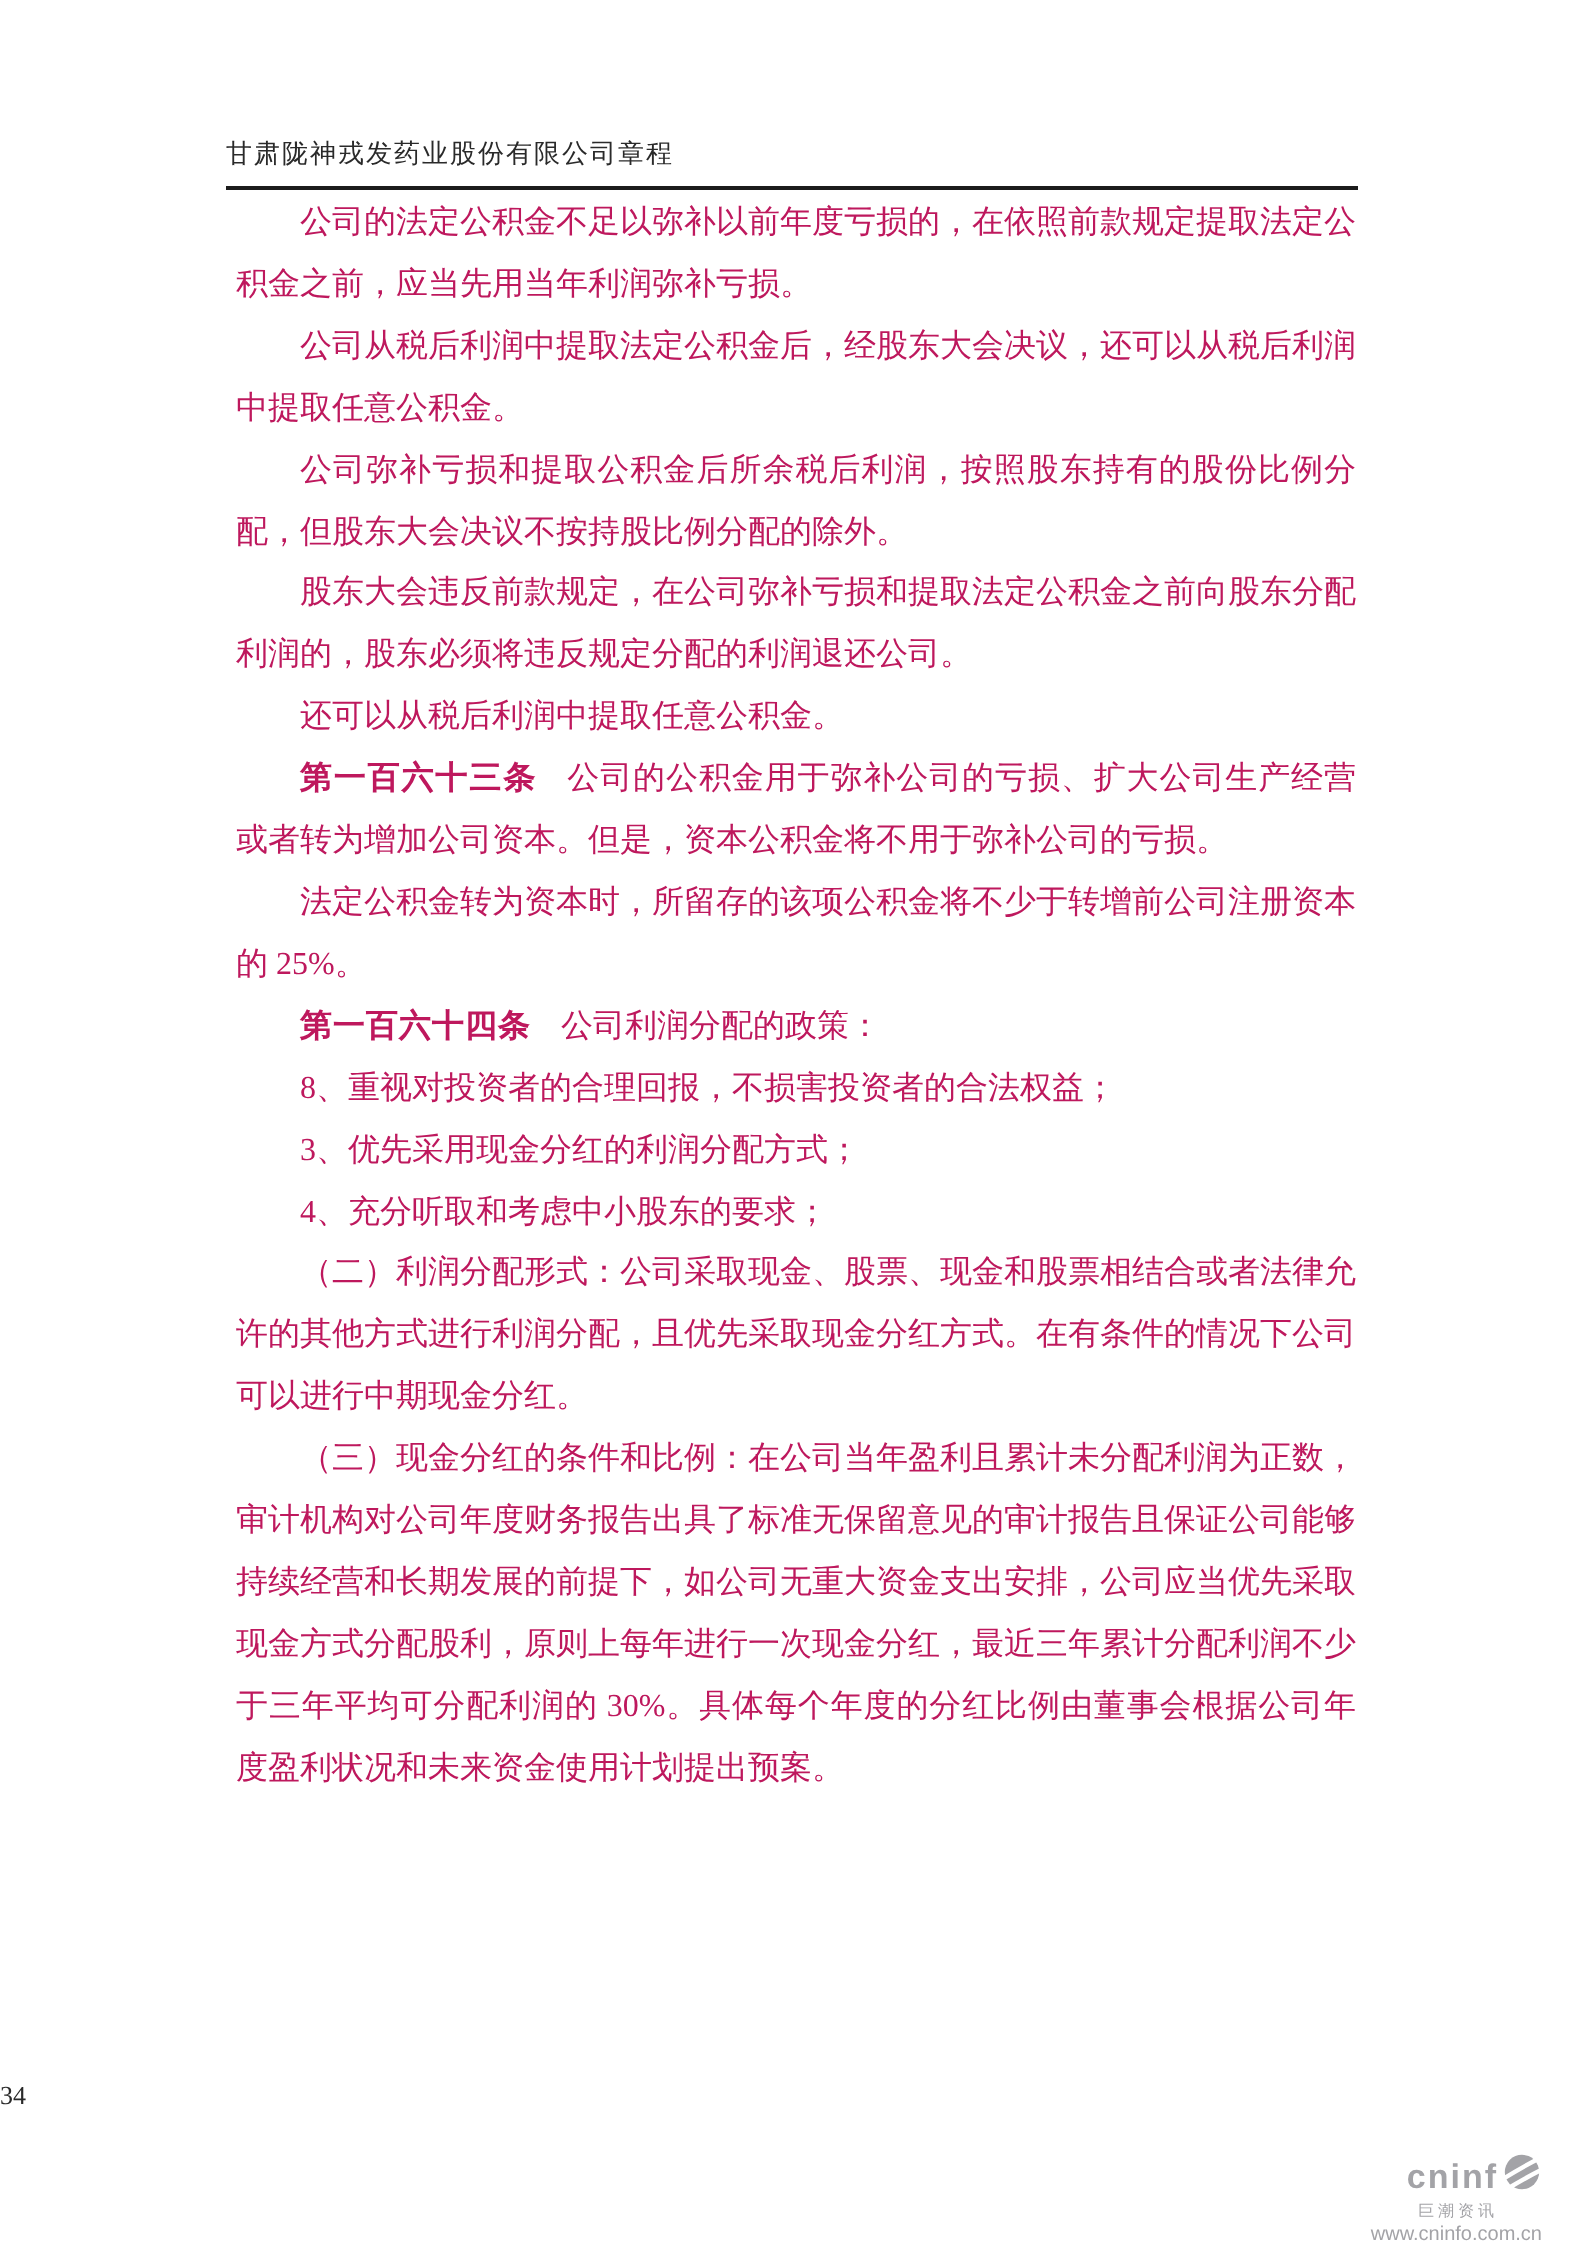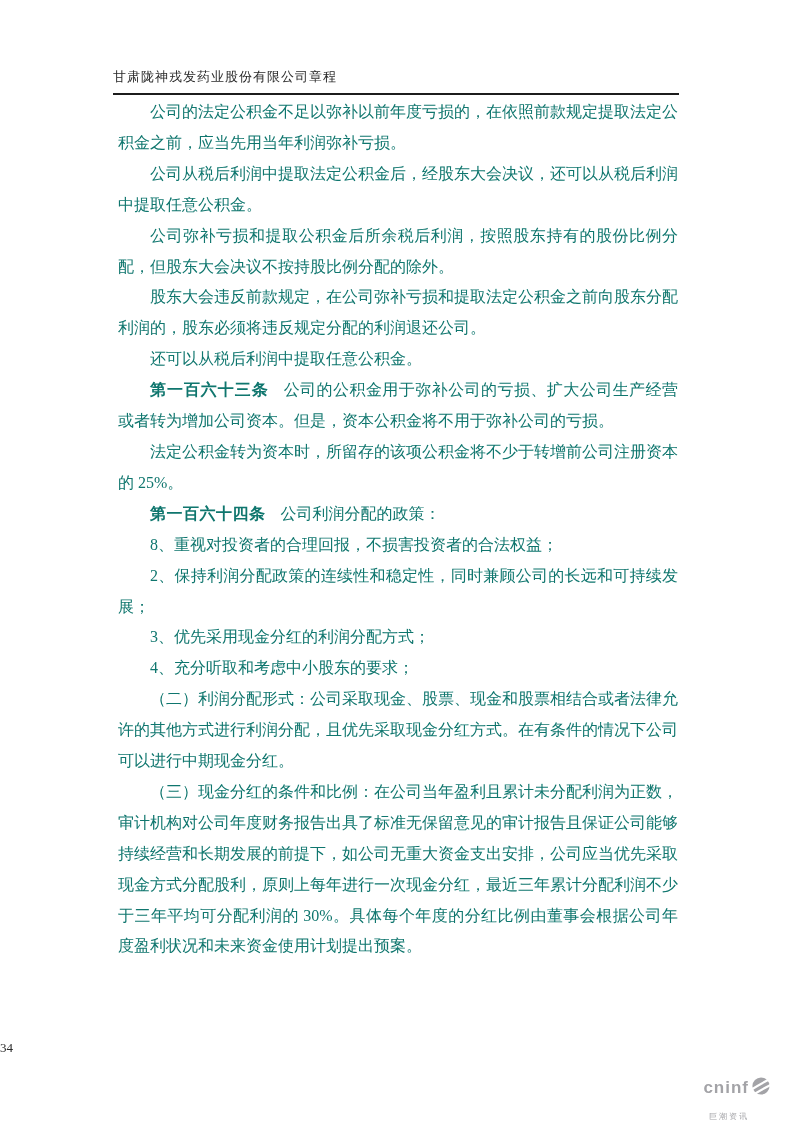--- a/index.html
+++ b/index.html
@@ -28,21 +28,21 @@
 
   
   .doc-body {
     position: absolute;
     left: 118px;
     width: 560px;
     top: 97px;
     font-size: 16px;
     line-height: 30.9px;
     text-align: justify;
-    color: #0f766e;
+    color: #be185d;
   }
   .doc-body p {
     margin: 0;
     text-indent: 2em;
   }
   .doc-body p strong {
     font-weight: bold;
     letter-spacing: 0.5px;
     margin-right: 15px;
   }
@@ -78,21 +78,21 @@
     font-weight: bold;
     font-size: 17px;
     letter-spacing: 1px;
     color: #a3a3a7;
   }
   .logo-swirl { display: inline-block; }
   .logo-subtitle {
     font-family: "Liberation Sans", sans-serif;
     font-size: 8px;
     letter-spacing: 2px;
-    margin-top: 14px;
+    margin-top: 2px;
     padding-right: 24px;
   }
   .logo-url {
     font-family: "Liberation Sans", sans-serif;
     font-size: 10px;
     margin-top: 3px;
     padding-right: 2px;
   }
 </style>
 </head>
@@ -105,21 +105,20 @@
 <main class="doc-body">
   <p>公司的法定公积金不足以弥补以前年度亏损的，在依照前款规定提取法定公积金之前，应当先用当年利润弥补亏损。</p>
   <p>公司从税后利润中提取法定公积金后，经股东大会决议，还可以从税后利润中提取任意公积金。</p>
   <p>公司弥补亏损和提取公积金后所余税后利润，按照股东持有的股份比例分配，但股东大会决议不按持股比例分配的除外。</p>
   <p>股东大会违反前款规定，在公司弥补亏损和提取法定公积金之前向股东分配利润的，股东必须将违反规定分配的利润退还公司。</p>
   <p>还可以从税后利润中提取任意公积金。</p>
   <p><strong>第一百六十三条</strong><span>公司的公积金用于弥补公司的亏损、扩大公司生产经营或者转为增加公司资本。但是，资本公积金将不用于弥补公司的亏损。</span></p>
   <p>法定公积金转为资本时，所留存的该项公积金将不少于转增前公司注册资本的 25%。</p>
   <p><strong>第一百六十四条</strong><span>公司利润分配的政策：</span></p>
   <p>8、重视对投资者的合理回报，不损害投资者的合法权益；</p>
-  <p>2、保持利润分配政策的连续性和稳定性，同时兼顾公司的长远和可持续发展；</p>
   <p>3、优先采用现金分红的利润分配方式；</p>
   <p>4、充分听取和考虑中小股东的要求；</p>
   <p>（二）利润分配形式：公司采取现金、股票、现金和股票相结合或者法律允许的其他方式进行利润分配，且优先采取现金分红方式。在有条件的情况下公司可以进行中期现金分红。</p>
   <p>（三）现金分红的条件和比例：在公司当年盈利且累计未分配利润为正数，审计机构对公司年度财务报告出具了标准无保留意见的审计报告且保证公司能够持续经营和长期发展的前提下，如公司无重大资金支出安排，公司应当优先采取现金方式分配股利，原则上每年进行一次现金分红，最近三年累计分配利润不少于三年平均可分配利润的 30%。具体每个年度的分红比例由董事会根据公司年度盈利状况和未来资金使用计划提出预案。</p>
 </main>
 
 <div class="page-number">34</div>
 
 <div class="cninfo-logo">
   <div class="logo-brand-row">

